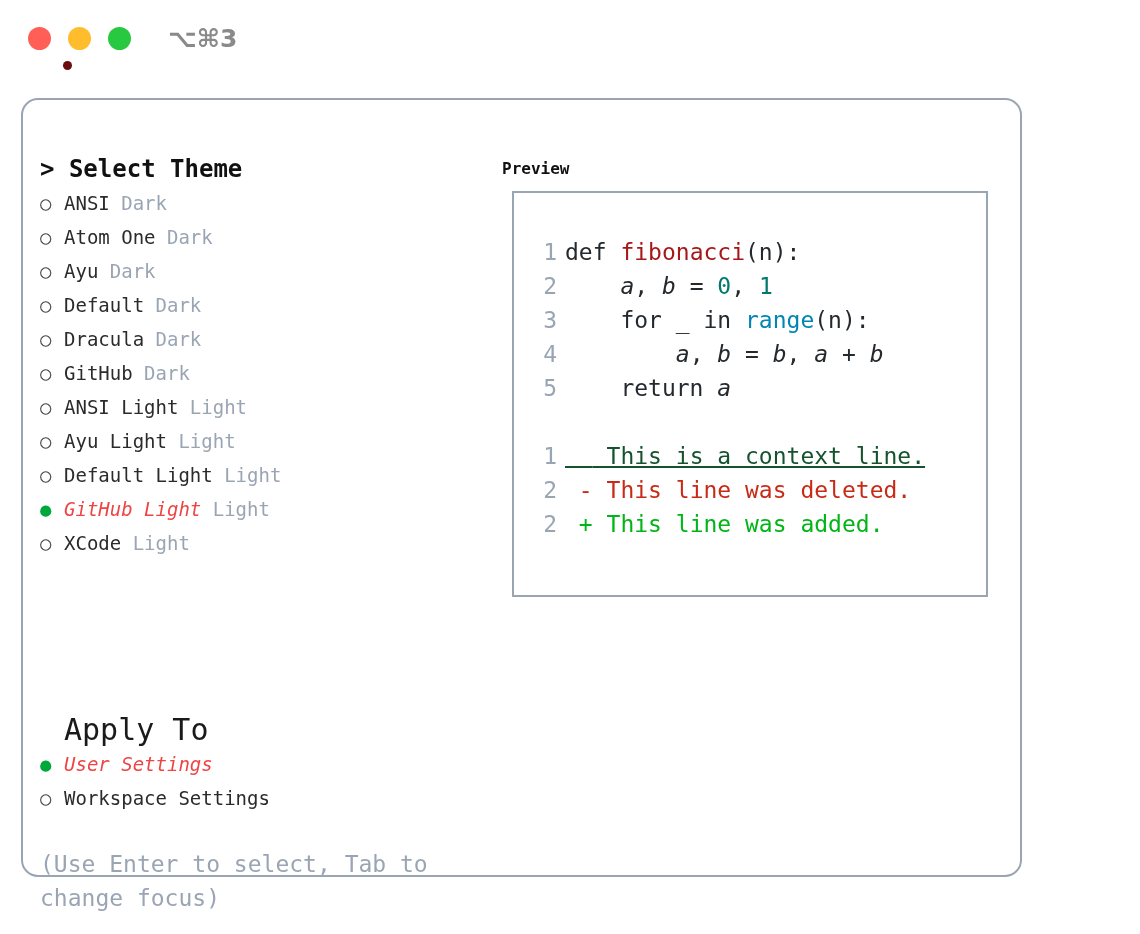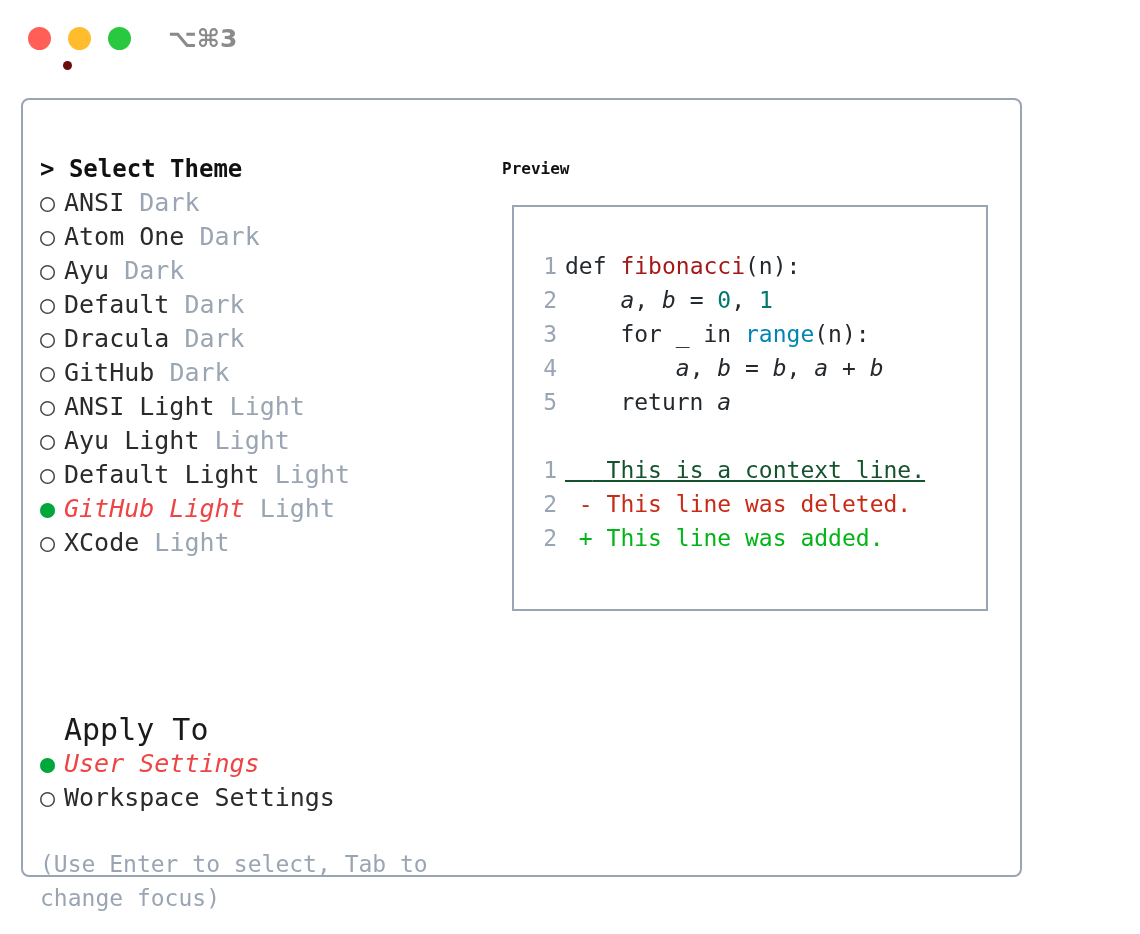--- a/index.html
+++ b/index.html
@@ -63,21 +63,21 @@
   }
 
   
   #main-panel {
     position: absolute;
     left: 21px;
     top: 98px;
     width: 1001px;
     height: 779px;
     border: 2px solid #9aa5b4;
-    border-radius: 8px;
+    border-radius: 17px;
     background: #ffffff;
     box-sizing: border-box;
   }
 
   
   #theme-column {
     position: absolute;
     left: 17px;
     top: 52px;
     width: 450px;
@@ -86,21 +86,21 @@
     font-size: 24px;
     font-weight: bold;
     color: #111111;
     white-space: pre;
     line-height: 34px;
     height: 34px;
   }
   .theme-row {
     height: 34px;
     line-height: 34px;
-    font-size: 25px;
+    font-size: 19px;
     color: #2b2b2b;
     white-space: pre;
     display: block;
   }
   .bullet {
     display: inline-block;
     width: 24px;
     color: #4a4a4a;
   }
   .theme-row.selected .bullet { color: #00a83c; }
@@ -143,21 +143,21 @@
   #preview-heading {
     font-size: 16px;
     font-weight: bold;
     color: #111111;
     white-space: pre;
     line-height: 34px;
   }
   #preview-box {
     position: absolute;
     left: 10px;
-    top: 53px;
+    top: 39px;
     width: 476px;
     height: 406px;
     border: 2px solid #9aa5b4;
     background: #ffffff;
     box-sizing: border-box;
   }
   #code-area {
     position: absolute;
     left: 13px;
     top: 42px;

